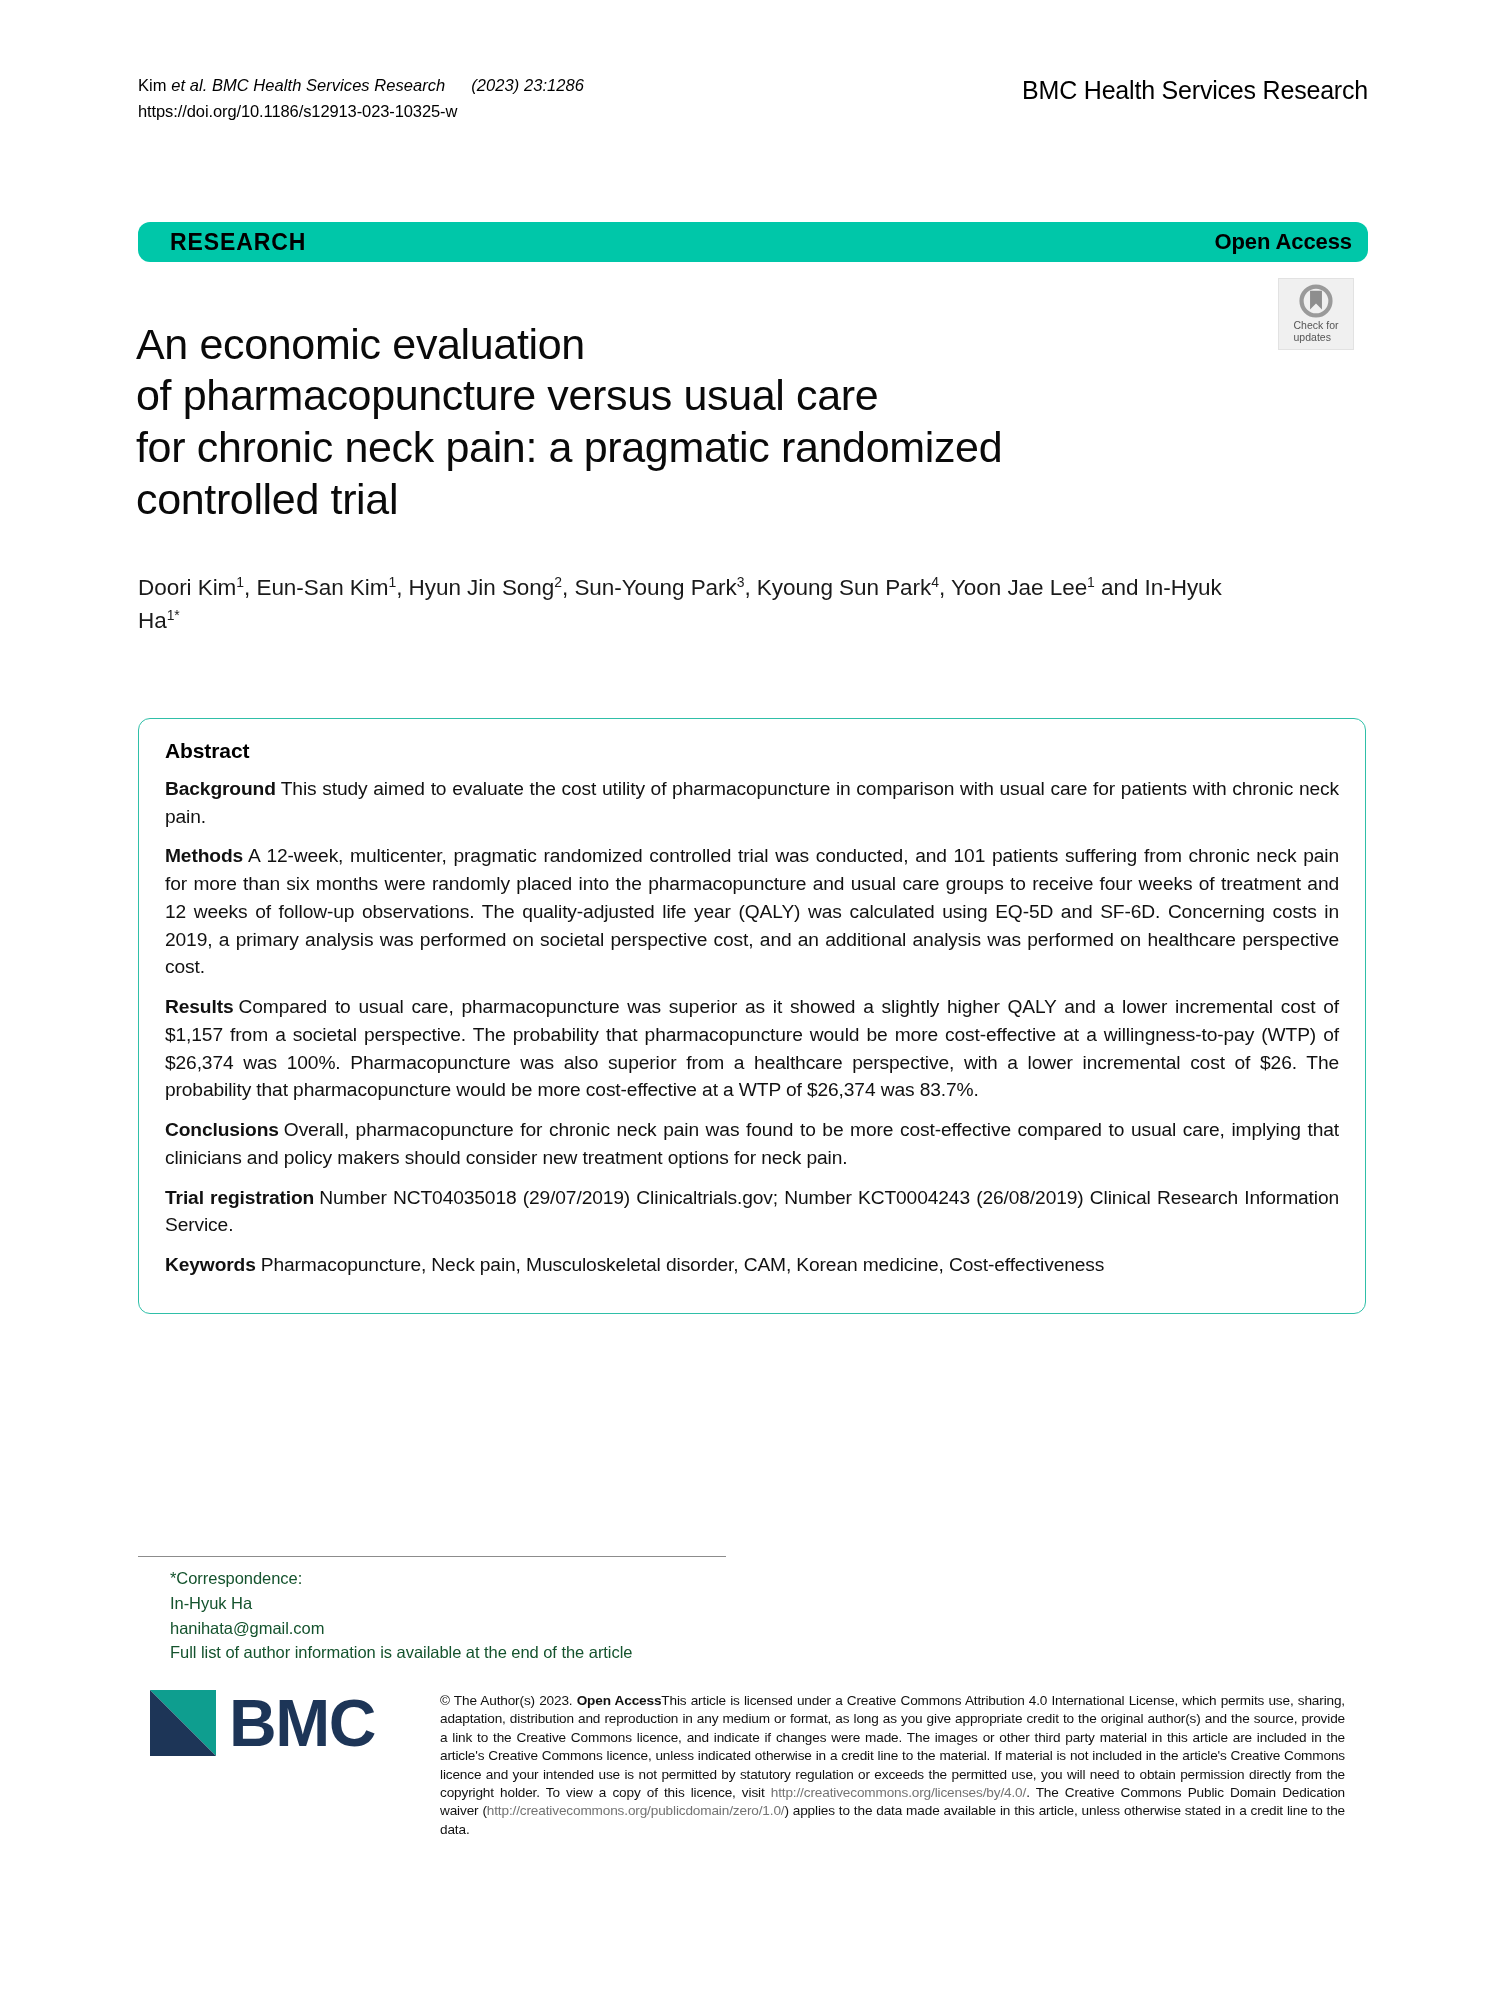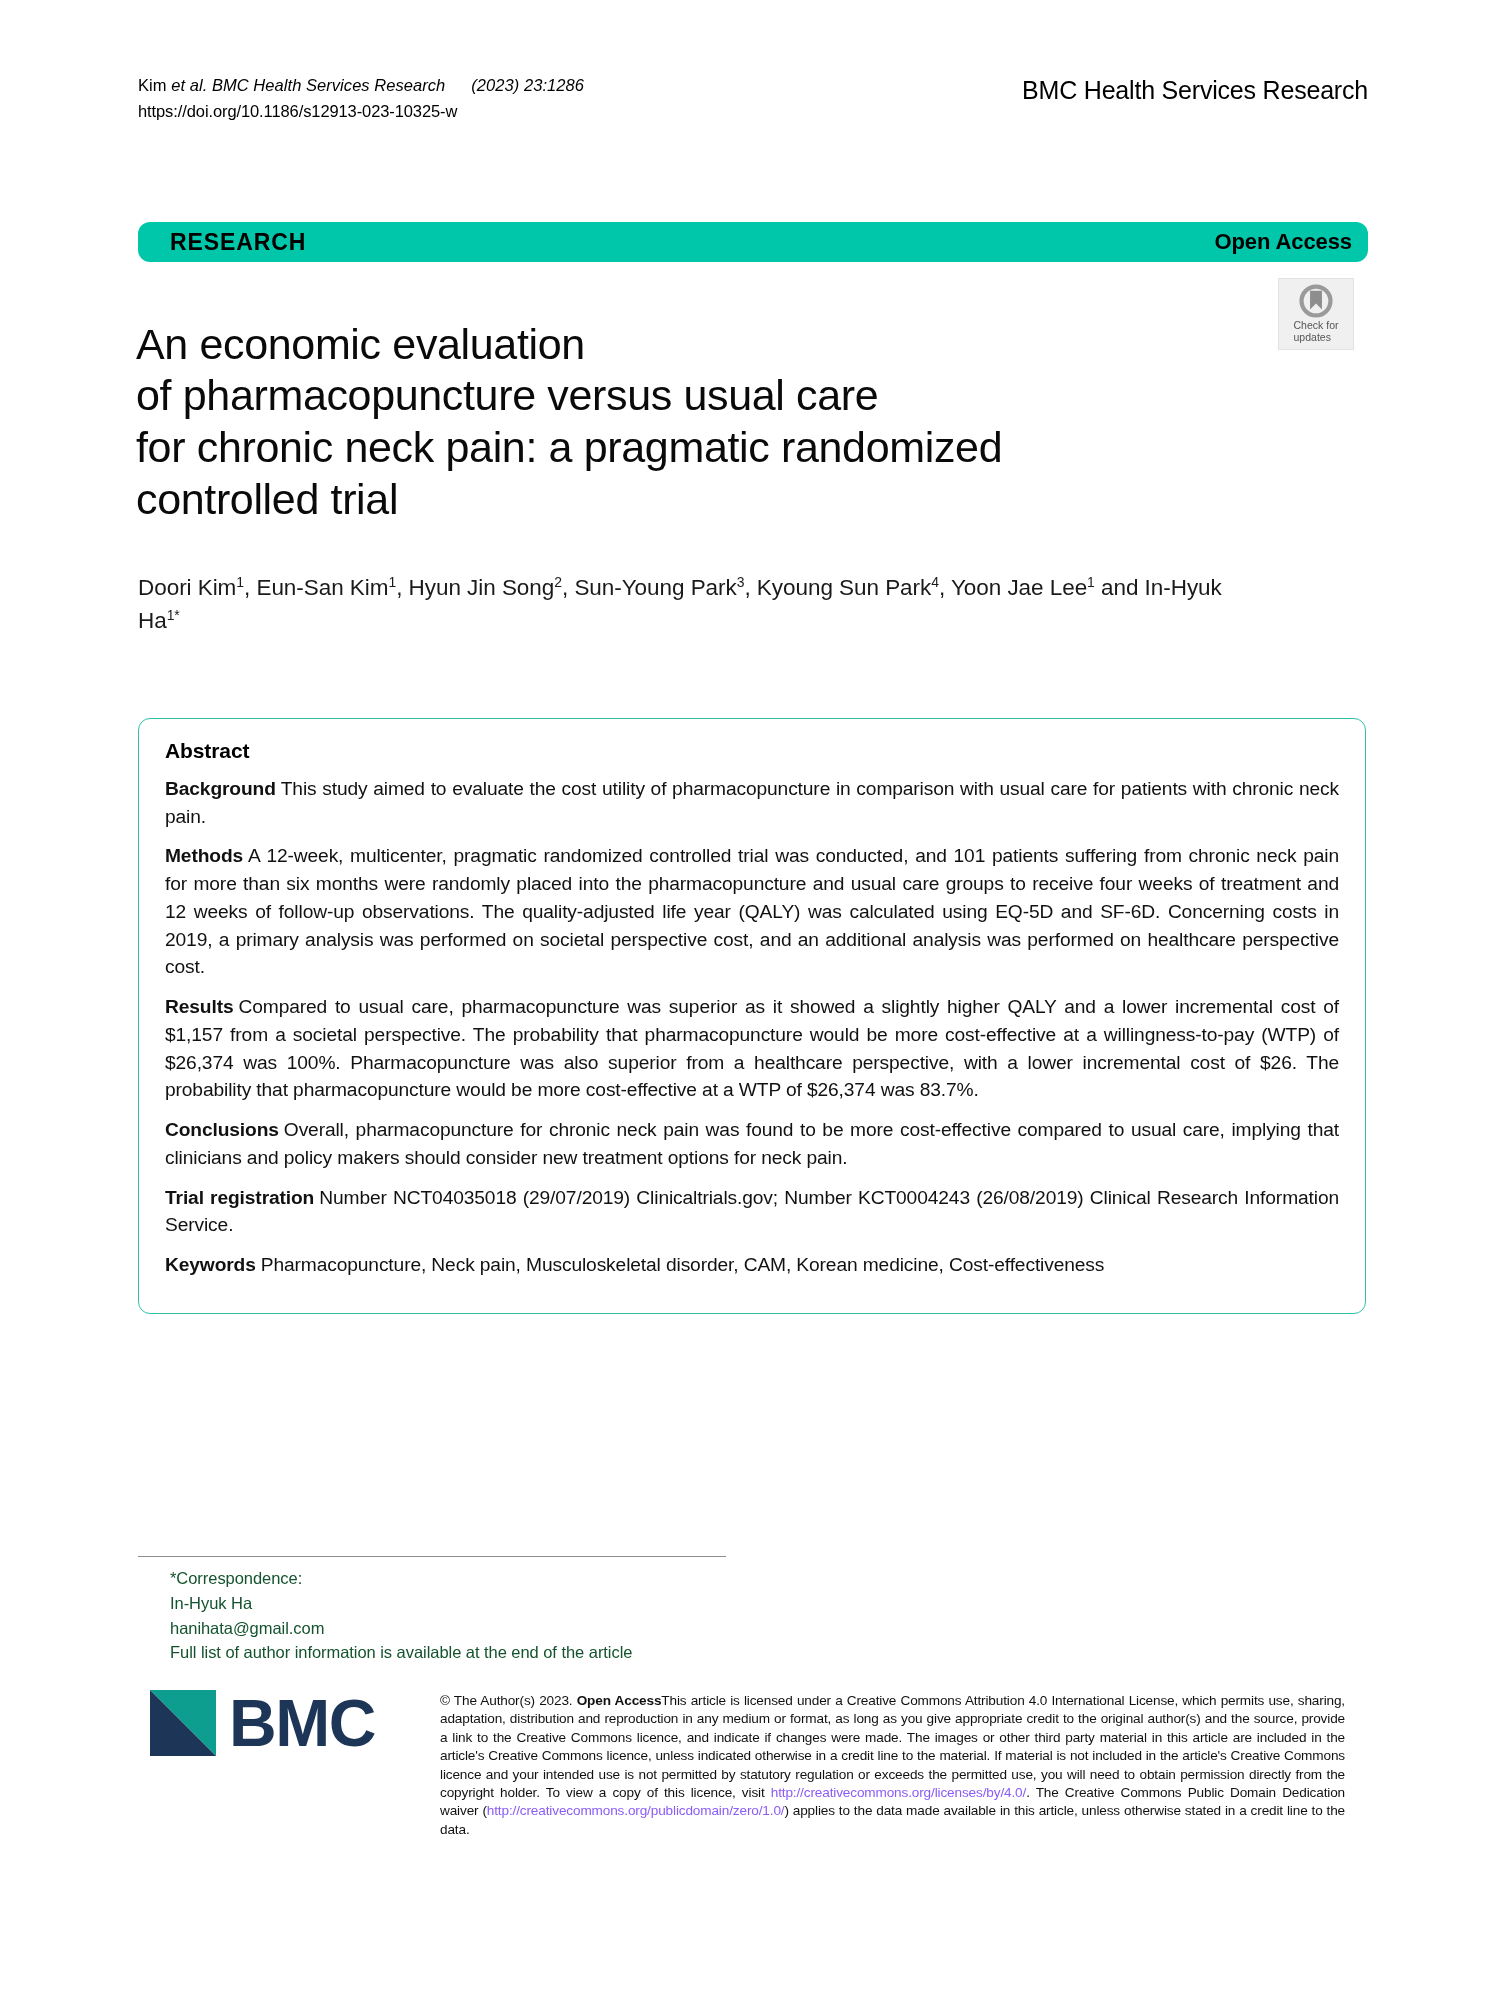--- a/index.html
+++ b/index.html
@@ -213,21 +213,21 @@
     top: 1692px;
     width: 905px;
     font-size: 13.6px;
     line-height: 1.355;
     color: #111;
     text-align: justify;
     letter-spacing: -0.14px;
   }
   .license b { font-weight: bold; }
   .license a, .license .lnk {
-    color: #8b5cf6;
+    color: #737373;
     text-decoration: none;
     word-break: break-all;
   }
 </style>
 </head>
 <body>
 
 <div class="page">
 
   <div class="runhead">

